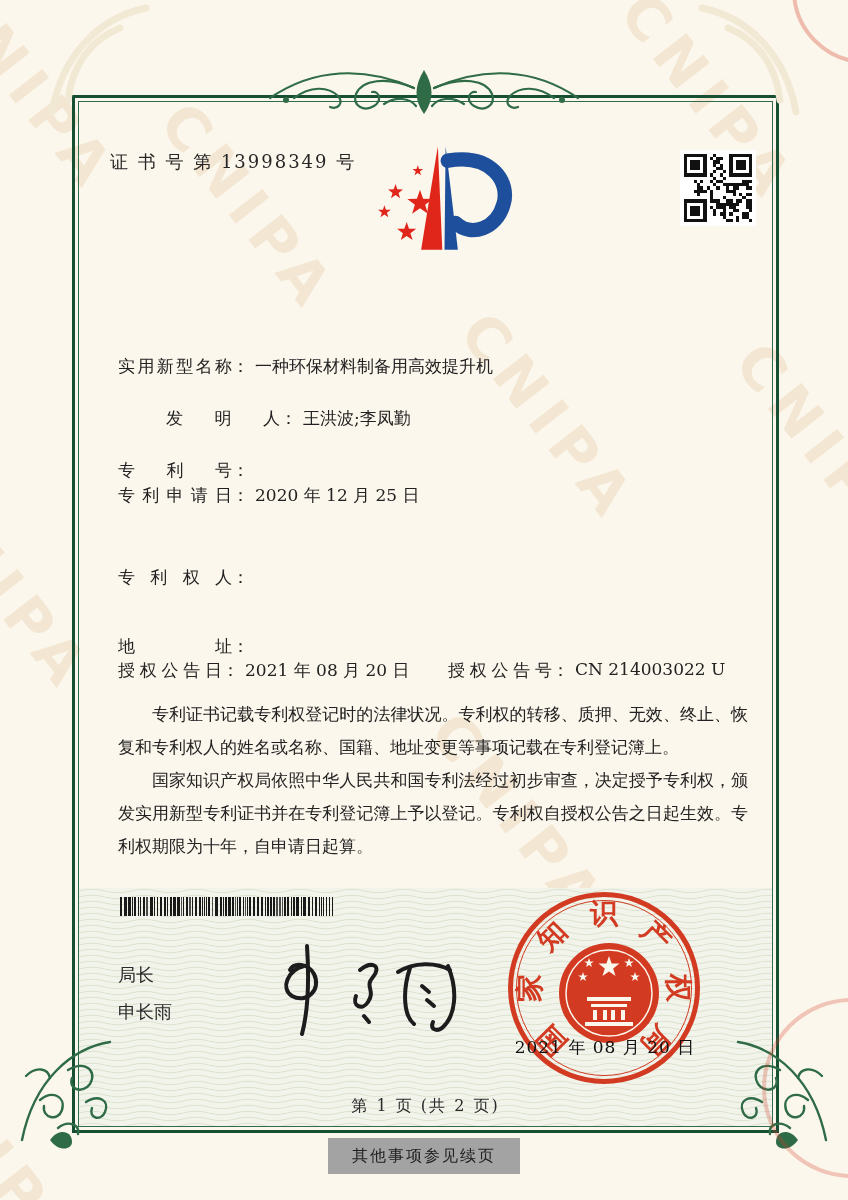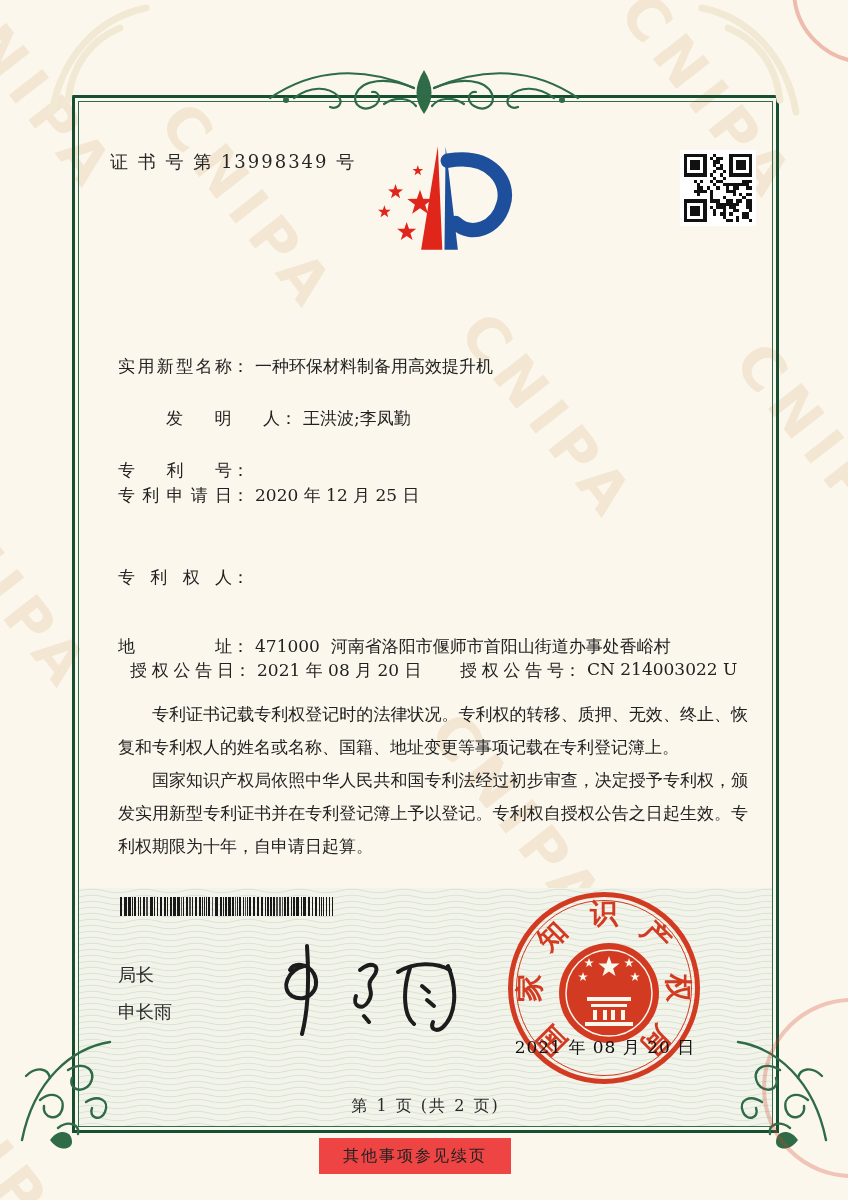--- a/index.html
+++ b/index.html
@@ -37,21 +37,21 @@
 
   
   .row{position:absolute;left:118px;width:640px;height:26px;z-index:5;font-size:17px;display:flex;}
   .lbl{width:114px;text-align:justify;text-align-last:justify;display:inline-block;color:#222;}
   .colon{margin-right:6px;color:#222;}
   .val{white-space:pre-wrap;color:#222;}
   .row0{top:355px;}.row1{top:407px;margin-left:48px;}.row2{top:459px;}.row3{top:484px;}.row4{top:563px;align-items:flex-end;}.row5{top:635px;}
   .grant-row{position:absolute;left:118px;top:659px;width:640px;height:26px;z-index:5;font-size:17px;}
   .grant-left{position:absolute;left:0;top:0;display:flex;}
   .grant-right{position:absolute;left:330px;top:0;display:flex;}
-  .lbl5{width:104px;text-align:justify;text-align-last:justify;display:inline-block;color:#222;margin-left:12px;}
+  .lbl5{width:104px;text-align:justify;text-align-last:justify;display:inline-block;color:#222;}
 
   
   .body-text{position:absolute;left:118px;top:698px;width:630px;z-index:5;
              font-size:17px;line-height:33px;text-align:justify;color:#222;}
   .body-text p{margin:0;text-indent:2em;}
 
   
   .barcode{position:absolute;left:120px;top:897px;width:218px;height:19px;z-index:5;}
 
   
@@ -68,22 +68,22 @@
                    border:1px solid #d23b22;border-radius:50%;}
   .seal-char{position:absolute;font-size:28px;font-weight:bold;color:#d23b22;z-index:6;
              font-family:"DejaVu Serif","Liberation Serif",serif;}
   .emblem{position:absolute;left:46px;top:44px;width:100px;height:104px;}
   .seal-date{position:absolute;left:500px;top:1036px;width:210px;text-align:center;z-index:7;
              font-size:17px;color:#111;letter-spacing:1px;}
 
   
   .page-info{position:absolute;left:72px;top:1096px;width:707px;text-align:center;z-index:5;
              font-size:16px;color:#2a2a2a;letter-spacing:2px;}
-  .note-box{position:absolute;left:319px;top:1138px;width:192px;height:36px;line-height:36px;
-            background:#ef4444;text-align:center;z-index:5;font-size:16px;color:#222;letter-spacing:2px;}
+  .note-box{position:absolute;left:328px;top:1138px;width:192px;height:36px;line-height:36px;
+            background:#a3a3a3;text-align:center;z-index:5;font-size:16px;color:#222;letter-spacing:2px;}
 </style>
 </head>
 <body>
 
 <div class="page">
 
   <span class="wm" style="left:-20px;top:-30px;">CNIPA</span>
   <span class="wm" style="left:200px;top:90px;">CNIPA</span>
   <span class="wm" style="left:660px;top:-20px;">CNIPA</span>
   <span class="wm" style="left:500px;top:300px;">CNIPA</span>
@@ -355,21 +355,20 @@
       <span class="colon">：</span>
       <span class="val">2020 年 12 月 25 日</span>
   </div>
   <div class="row row4">
     <span class="lbl">专利权人</span>
       <span class="colon">：</span>
   </div>
   <div class="row row5">
     <span class="lbl">地址</span>
       <span class="colon">：</span>
-      <span class="val">471000  河南省洛阳市偃师市首阳山街道办事处香峪村</span>
   </div>
 
   <div class="grant-row">
     <div class="grant-left">
       <span class="lbl5">授权公告日</span>
         <span class="colon">：</span>
         <span class="val">2021 年 08 月 20 日</span>
     </div>
     <div class="grant-right">
       <span class="lbl5">授权公告号</span>

